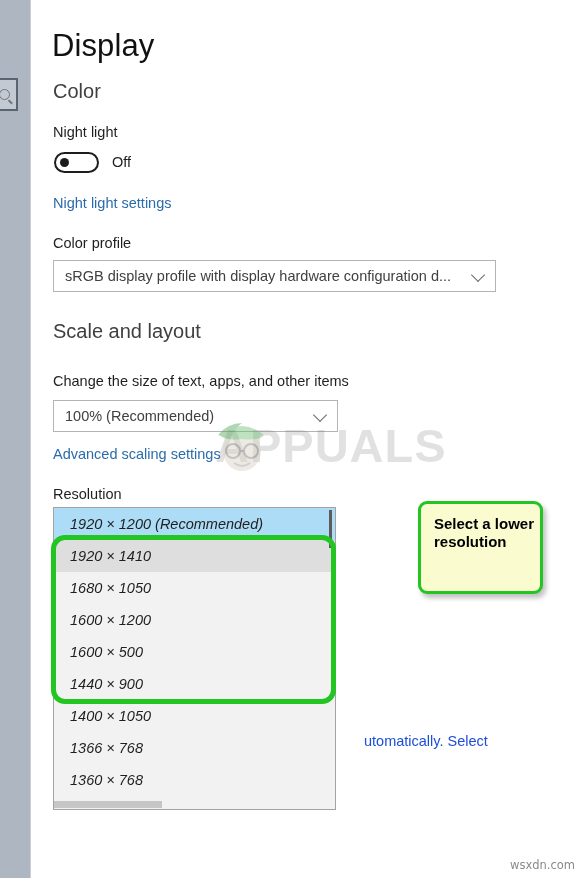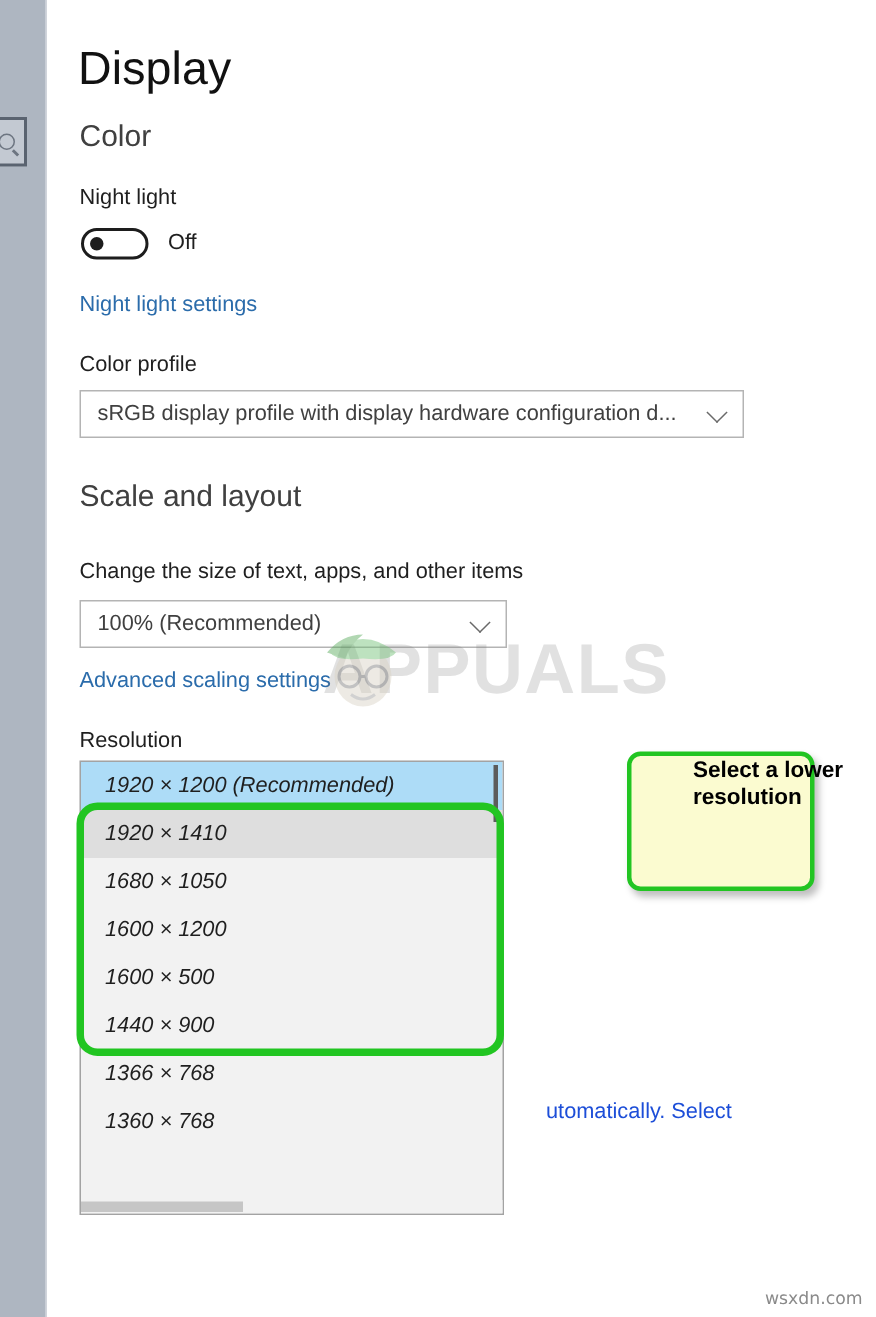--- a/index.html
+++ b/index.html
@@ -269,27 +269,26 @@
     height: 93px;
     background: #fbfbd0;
     border: 3px solid #22c522;
     border-radius: 9px;
     box-sizing: border-box;
     box-shadow: 3px 4px 5px rgba(0,0,0,0.25);
   }
   #callout-text {
     position: absolute;
     left: 13px;
-    top: 1px;
+    top: 11px;
     width: 102px;
     font-size: 15px;
     font-weight: bold;
     color: #000000;
     line-height: 1.23;
-    margin-left: 28px;
   }
 
   
   #watermark-appuals {
     position: absolute;
     left: 183px;
     top: 418px;
     font-size: 47px;
     font-weight: bold;
     color: rgba(120,120,120,0.22);
@@ -364,20 +363,21 @@
   <div id="obscured-text">utomatically. Select</div>
 
   <div id="resolution-dropdown">
     <div id="res-items">
         <div class="res-item selected">1920 × 1200 (Recommended)</div>
         <div class="res-item hovered">1920 × 1410</div>
         <div class="res-item">1680 × 1050</div>
         <div class="res-item">1600 × 1200</div>
         <div class="res-item">1600 × 500</div>
         <div class="res-item">1440 × 900</div>
+        <div class="res-item">1400 × 1050</div>
         <div class="res-item">1366 × 768</div>
         <div class="res-item">1360 × 768</div>
       </div>
     <div id="dropdown-vscroll-track">
       <div id="dropdown-vscroll-thumb"></div>
     </div>
     <div id="dropdown-hscroll-track">
       <div id="dropdown-hscroll-thumb"></div>
     </div>
   </div>

